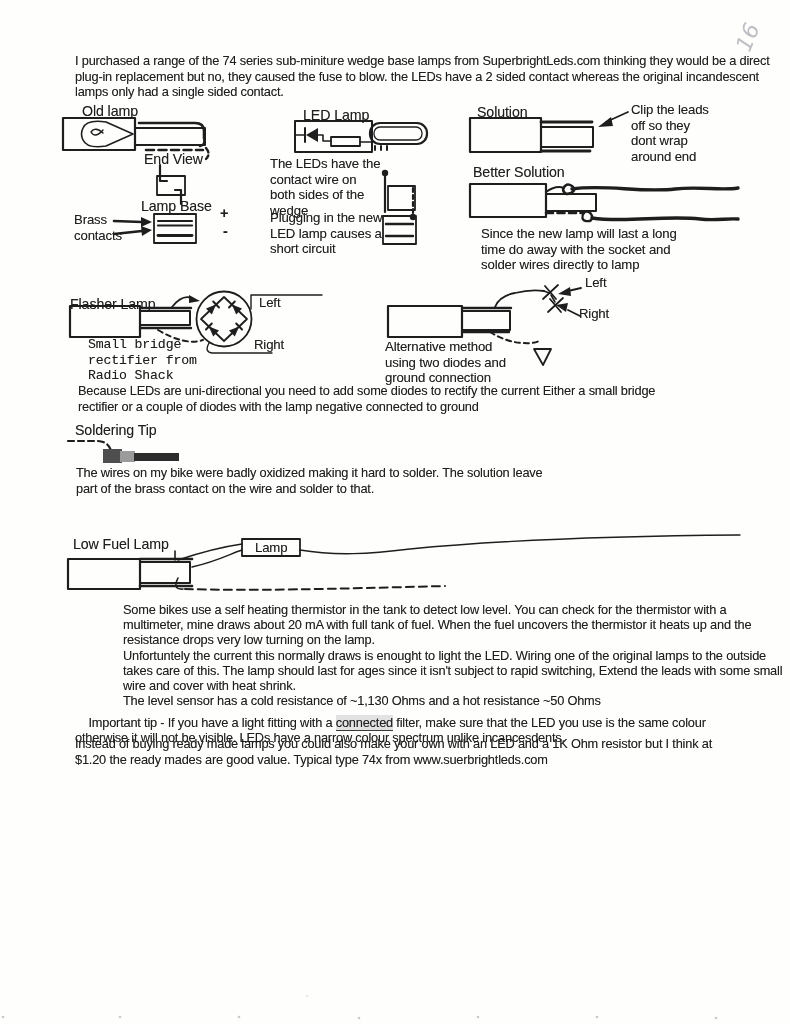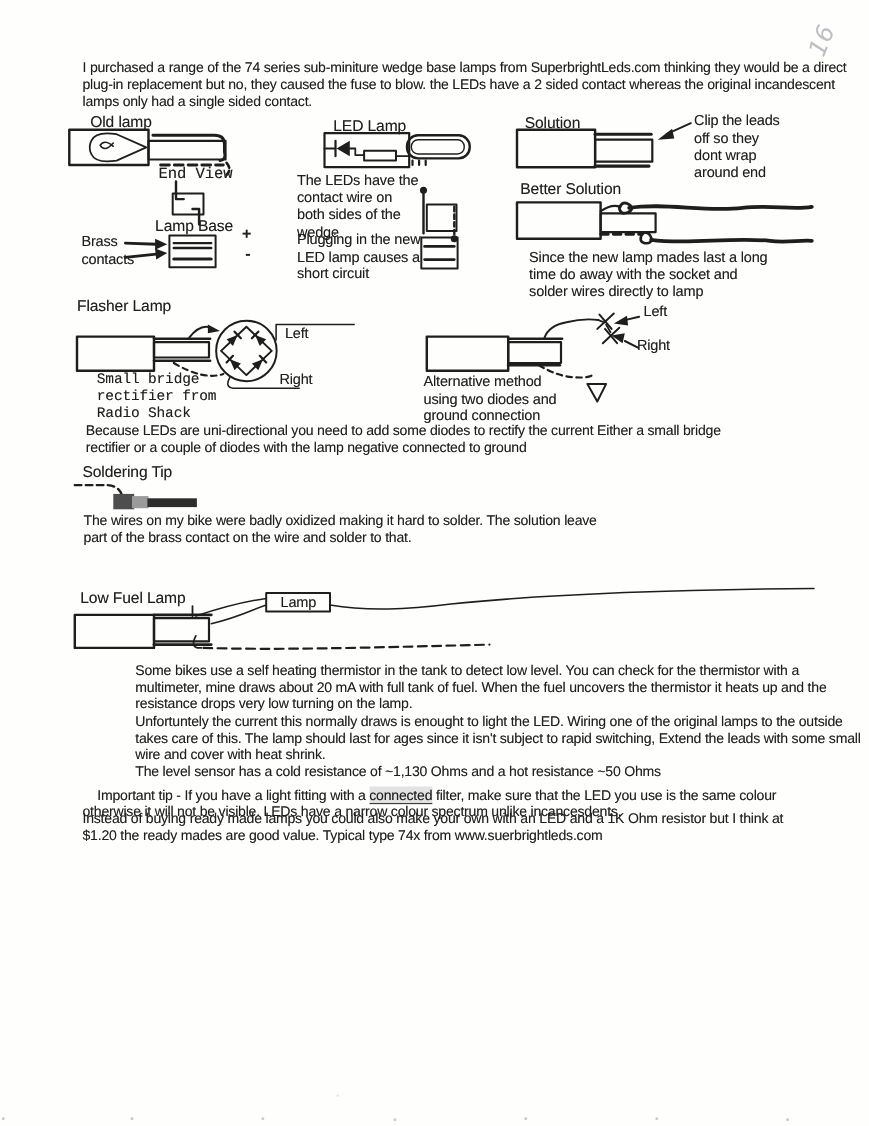--- a/index.html
+++ b/index.html
@@ -184,21 +184,21 @@
     </g>
   </svg>
 
   <div id="handwritten">16</div>
 
   <div class="txt p" style="left:75px; top:53px;">I purchased a range of the 74 series sub-miniture wedge base lamps from SuperbrightLeds.com thinking they would be a direct
 plug-in replacement but no, they caused the fuse to blow. the LEDs have a 2 sided contact whereas the original incandescent
 lamps only had a single sided contact.</div>
 
   <div class="txt h" style="left:82px; top:103px;">Old lamp</div>
-  <div class="txt h" style="left:144px; top:151px;font-family:Liberation Mono, monospace;">End View</div>
+  <div class="txt h" style="left:144px; top:151px;">End View</div>
   <div class="txt h" style="left:141px; top:198px;">Lamp Base</div>
   <div class="txt n" style="left:74px; top:212px;">Brass
 contacts</div>
   <div class="txt sym" style="left:220px; top:205px;">+</div>
   <div class="txt sym" style="left:223px; top:223px;">-</div>
 
   <div class="txt h" style="left:303px; top:107px;">LED Lamp</div>
   <div class="txt n" style="left:270px; top:156px;">The LEDs have the
 contact wire on
 both sides of the
@@ -207,25 +207,25 @@
 LED lamp causes a
 short circuit</div>
 
   <div class="txt h" style="left:477px; top:104px;">Solution</div>
   <div class="txt n" style="left:631px; top:102px;">Clip the leads
 off so they
 dont wrap
 around end</div>
 
   <div class="txt h" style="left:473px; top:164px;">Better Solution</div>
-  <div class="txt n" style="left:481px; top:226px;">Since the new lamp mades last a long
+  <div class="txt n" style="left:481px; top:226px;">Since the new lamp will last a long
 time do away with the socket and
 solder wires directly to lamp</div>
 
-  <div class="txt h" style="left:70px; top:271px;">Flasher Lamp</div>
+  <div class="txt h" style="left:70px; top:296px;">Flasher Lamp</div>
   <div class="txt n" style="left:259px; top:295px;">Left</div>
   <div class="txt n" style="left:254px; top:337px;">Right</div>
   <div class="txt n" style="left:88px; top:337px;font-family:Liberation Mono, monospace;">Small bridge
 rectifier from
 Radio Shack</div>
 
   <div class="txt n" style="left:585px; top:275px;">Left</div>
   <div class="txt n" style="left:579px; top:306px;">Right</div>
   <div class="txt n" style="left:385px; top:339px;">Alternative method
 using two diodes and

